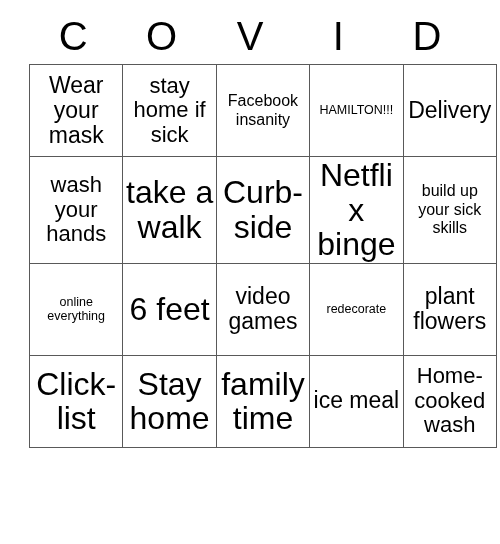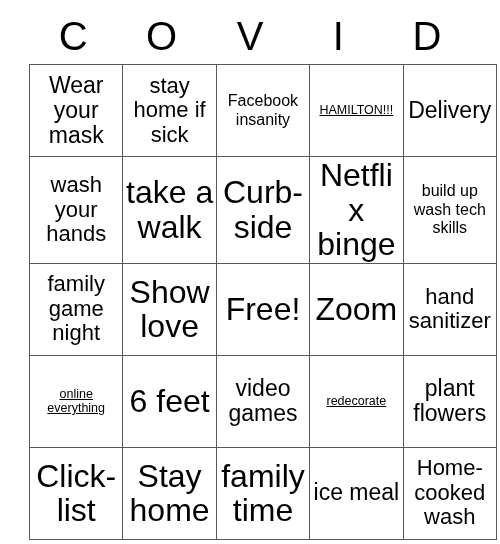--- a/index.html
+++ b/index.html
@@ -57,21 +57,21 @@
     overflow: hidden;
   }
   .cell-text {
     display: block;
     line-height: 1.08;
     word-wrap: break-word;
     overflow-wrap: break-word;
     hyphens: none;
   }
   
-  .sz-xs  { font-size: 12.5px; line-height: 1.16; text-decoration: underline; }
+  .sz-xs  { font-size: 12.5px; line-height: 1.16; }
   .sz-s   { font-size: 16px;   line-height: 1.14; }
   .sz-m   { font-size: 22px;   line-height: 1.12; }
   .sz-l   { font-size: 23px;   line-height: 1.10; }
   .sz-xl  { font-size: 32px;   line-height: 1.08; }
 </style>
 </head>
 <body>
 
 <div id="bingo-card">
 
@@ -109,38 +109,21 @@
         <td>
             <span class="cell-text sz-xl">take a walk</span>
           </td>
         <td>
             <span class="cell-text sz-xl">Curb-side</span>
           </td>
         <td>
             <span class="cell-text sz-xl">Netflix binge</span>
           </td>
         <td>
-            <span class="cell-text sz-s">build up wash tech skills</span>
-          </td>
-      </tr>
-      <tr>
-        <td>
-            <span class="cell-text sz-m">family game night</span>
-          </td>
-        <td>
-            <span class="cell-text sz-xl">Show love</span>
-          </td>
-        <td>
-            <span class="cell-text sz-xl">Free!</span>
-          </td>
-        <td>
-            <span class="cell-text sz-xl">Zoom</span>
-          </td>
-        <td>
-            <span class="cell-text sz-m">hand sanitizer</span>
+            <span class="cell-text sz-s">build up your sick skills</span>
           </td>
       </tr>
       <tr>
         <td>
             <span class="cell-text sz-xs">online everything</span>
           </td>
         <td>
             <span class="cell-text sz-xl">6 feet</span>
           </td>
         <td>

